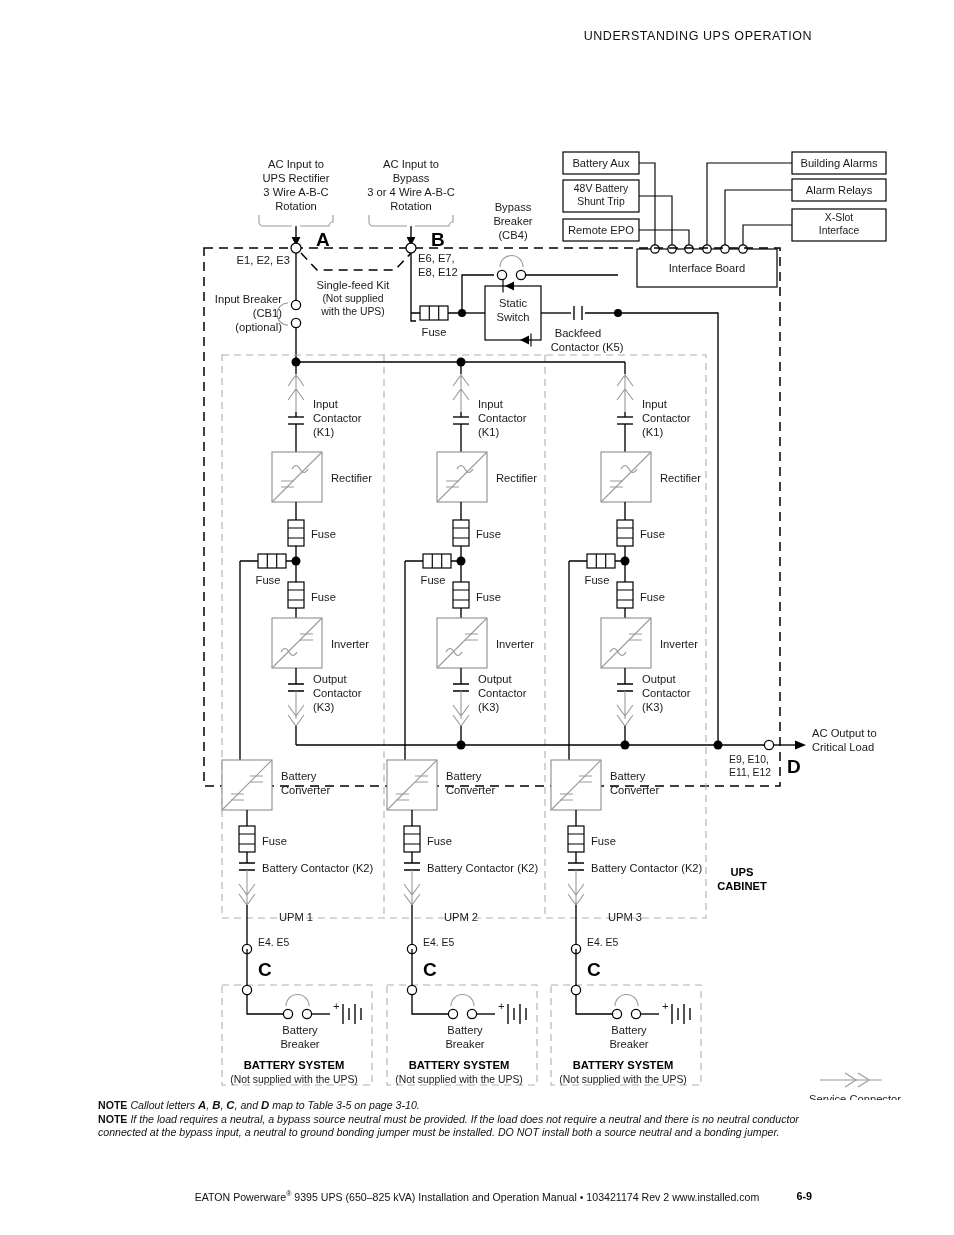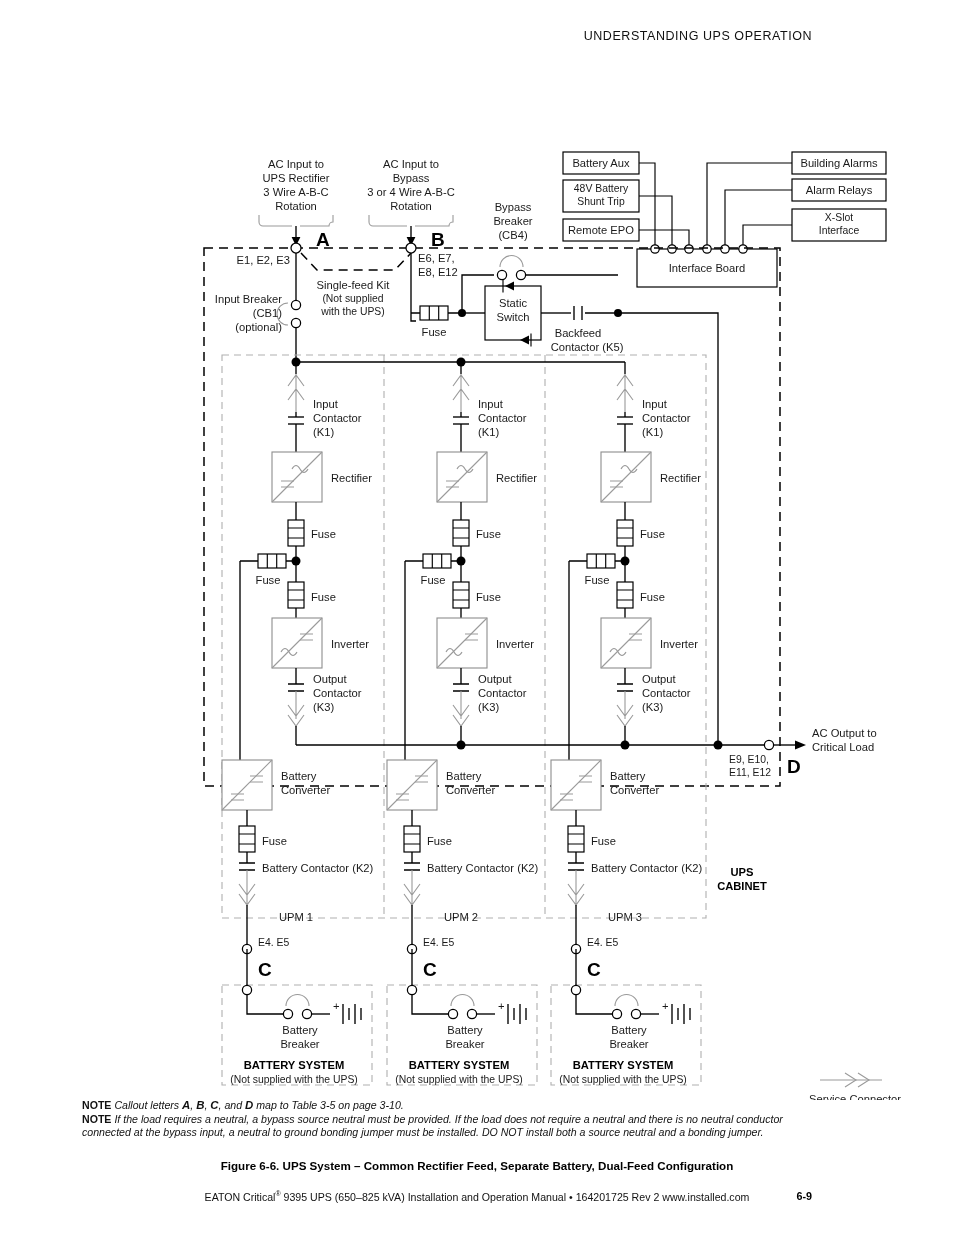--- a/index.html
+++ b/index.html
@@ -26,21 +26,21 @@
   .ln{stroke:#000;stroke-width:1.35;fill:none;}
   .lnthin{stroke:#000;stroke-width:1.15;fill:none;}
   .gray{stroke:#9a9a9a;stroke-width:1.1;fill:none;}
   .box{stroke:#000;stroke-width:1.2;fill:#fff;}
   .boxg{stroke:#8d8d8d;stroke-width:1.1;fill:#fff;}
   .dash{stroke:#b0b0b0;stroke-width:1.1;fill:none;stroke-dasharray:7 5;}
   .dashblk{stroke:#000;stroke-width:1.5;fill:none;stroke-dasharray:9 6;}
   .node{stroke:#000;stroke-width:1.25;fill:#fff;}
   .dot{fill:#000;}
   .notes{
-    position:absolute;left:82px;top:1099px;width:740px;
+    position:absolute;left:98px;top:1099px;width:740px;
     font-size:10.6px;line-height:13.6px;font-style:italic;color:#111;
   }
   .notes b{font-style:normal;font-weight:bold;}
   .notes i.cl{font-weight:bold;font-style:italic;font-size:11.4px;}
   .figcap{
     position:absolute;left:0;top:1159px;width:954px;text-align:center;
     font-size:11.6px;font-weight:bold;color:#000;
   }
   .foot{
     position:absolute;left:0;top:1190px;width:954px;text-align:center;
@@ -540,20 +540,19 @@
     <div>
       <b>NOTE</b>
       <span>Callout letters </span><i class="cl">A</i><span>, </span><i class="cl">B</i><span>, </span><i class="cl">C</i><span>, and </span><i class="cl">D</i><span> map to Table 3-5 on page 3-10.</span>
     </div>
     <div>
       <b>NOTE</b>
       <span>If the load requires a neutral, a bypass source neutral must be provided. If the load does not require a neutral and there is no neutral conductor connected at the bypass input, a neutral to ground bonding jumper must be installed. DO NOT install both a source neutral and a bonding jumper.</span>
     </div>
   </div>
 
-  <div class="figcap">Figure 6-6. UPS System – Common Rectifier Feed, Separate Battery, Dual-Feed Configuration</div>
 
   <div class="foot">
-    <b>EATON</b><span> Critical</span><sup>®</sup><span> 9395 UPS (650–825 kVA) Installation and Operation Manual  •  164201725 Rev 2 </span><b>www.installed.com</b>
+    <b>EATON</b><span> Powerware</span><sup>®</sup><span> 9395 UPS (650–825 kVA) Installation and Operation Manual  •  103421174 Rev 2 </span><b>www.installed.com</b>
   </div>
   <div class="pg">6-9</div>
 
 </div>
 
 </body></html>

